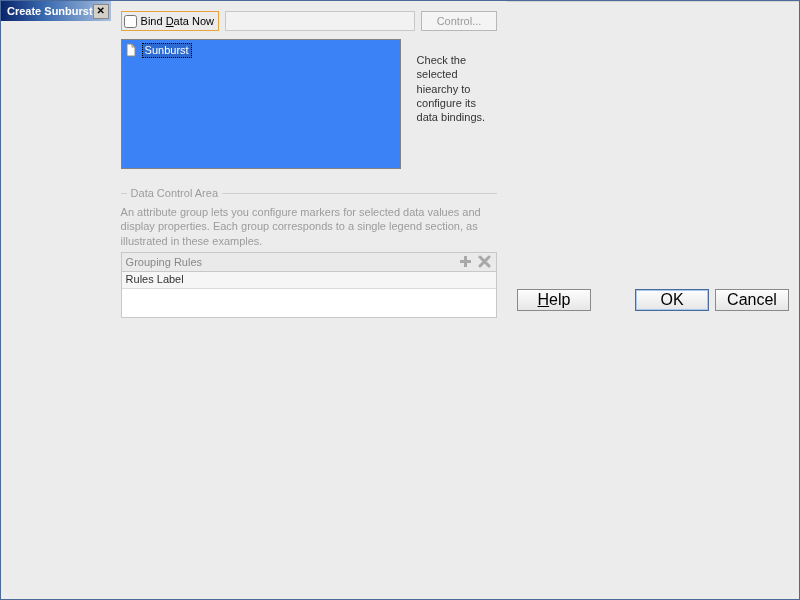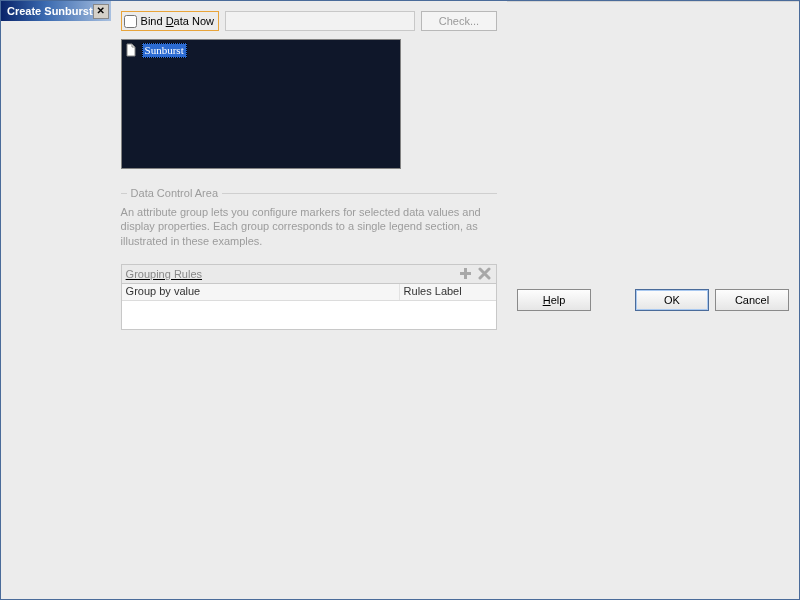--- a/index.html
+++ b/index.html
@@ -89,24 +89,23 @@
 }
 .hierarchy-col {
   width: 280px;
 }
 .hierarchy-col .lbl {
   display: block;
   margin-bottom: 2px;
 }
 .tree {
   border: 1px solid #828282;
-  background: #0f172a;
+  background: #3b82f6;
   height: 130px;
   padding: 2px;
-  font-family: Liberation Serif, serif;
 }
 .tree-item {
   display: flex;
   align-items: center;
   height: 16px;
 }
 .file-icon {
   width: 14px;
   height: 14px;
   margin-right: 4px;
@@ -141,32 +140,31 @@
   margin-right: 4px;
 }
 .section-title::after {
   content: "";
   flex: 1;
   border-top: 1px solid #cfcfcf;
   margin-left: 4px;
 }
 .desc {
   color: #9c9c9c;
-  margin-bottom: 16px;
+  margin-bottom: 4px;
   line-height: 1.3;
 }
 .gr-header {
   background: #eaeaea;
   border: 1px solid #c8c8c8;
   height: 20px;
   display: flex;
   align-items: center;
   padding: 0 4px;
   justify-content: space-between;
-  text-decoration: underline;
 }
 .gr-header .lbl { color: #888; }
 .gr-icons { display: flex; gap: 4px; }
 .gr-icons span {
   width: 15px;
   height: 15px;
   color: #a0a0a0;
   display: inline-flex;
   align-items: center;
   justify-content: center;
@@ -208,21 +206,21 @@
   padding: 8px 10px 10px 10px;
   display: flex;
   justify-content: space-between;
   align-items: center;
 }
 .btn {
   height: 22px;
   min-width: 74px;
   border: 1px solid #8a8a8a;
   background: linear-gradient(#fdfdfd, #e6e6e6);
-  font-size: 11px;
+  font-size: 16px;
   cursor: pointer;
   padding: 0 8px;
 }
 .btn.default {
   border: 1px solid #4a6b9a;
   box-shadow: inset 0 0 0 1px #a8c8f0;
 }
 .right-btns { display: flex; gap: 6px; margin-left: 44px; }
 .ul { text-decoration: underline; }
 </style>
@@ -236,39 +234,40 @@
   </div>
 
   <div class="content">
 
     <div class="bind-row">
       <div class="bind-check">
         <input type="checkbox" style="">
         <label><span>Bind </span><span class="ul">D</span><span>ata Now</span></label>
       </div>
       <input class="path-input" type="text" disabled="" style="">
-      <button class="browse-btn" disabled="">Check...</button>
+      <button class="browse-btn" disabled="">Control...</button>
     </div>
 
     <div class="upper">
       <div class="hierarchy-col">
         <div class="tree">
           <div class="tree-item">
             <span class="file-icon">
               <svg width="14" height="14" viewBox="0 0 14 14">
                 <path d="M3 1 L8 1 L11 4 L11 13 L3 13 Z" fill="#fff" stroke="#888" stroke-width="1"></path>
                 <path d="M8 1 L8 4 L11 4" fill="none" stroke="#888" stroke-width="1"></path>
               </svg>
             </span>
             <span class="sel">Sunburst</span>
           </div>
         </div>
       </div>
       <div class="info-col">
         <br>
+        <p>Check the selected hiearchy to configure its data bindings.</p>
       </div>
     </div>
 
     <div class="section-title">
       <span>Data Control Area</span>
     </div>
     <div class="desc">An attribute group lets you configure markers for selected data values and display properties. Each group corresponds to a single legend section, as illustrated in these examples.</div>
 
     <div class="gr-header">
       <span class="lbl">Grouping Rules</span>
@@ -280,21 +279,20 @@
         </span>
         <span>
           <svg width="13" height="13" viewBox="0 0 13 13">
               <path d="M2 2l9 9M11 2l-9 9" stroke="#a8a8a8" stroke-width="3" stroke-linecap="round"></path>
             </svg>
         </span>
       </div>
     </div>
     <div class="gr-table">
       <div class="gr-cols">
-        <div class="gr-c1">Group by value</div>
         <div class="gr-c3">Rules Label</div>
       </div>
     </div>
 
 
     <div style="flex:1"></div>
   </div>
 
   <div class="footer">
     <button class="btn"><span class="ul">H</span><span>elp</span></button>

